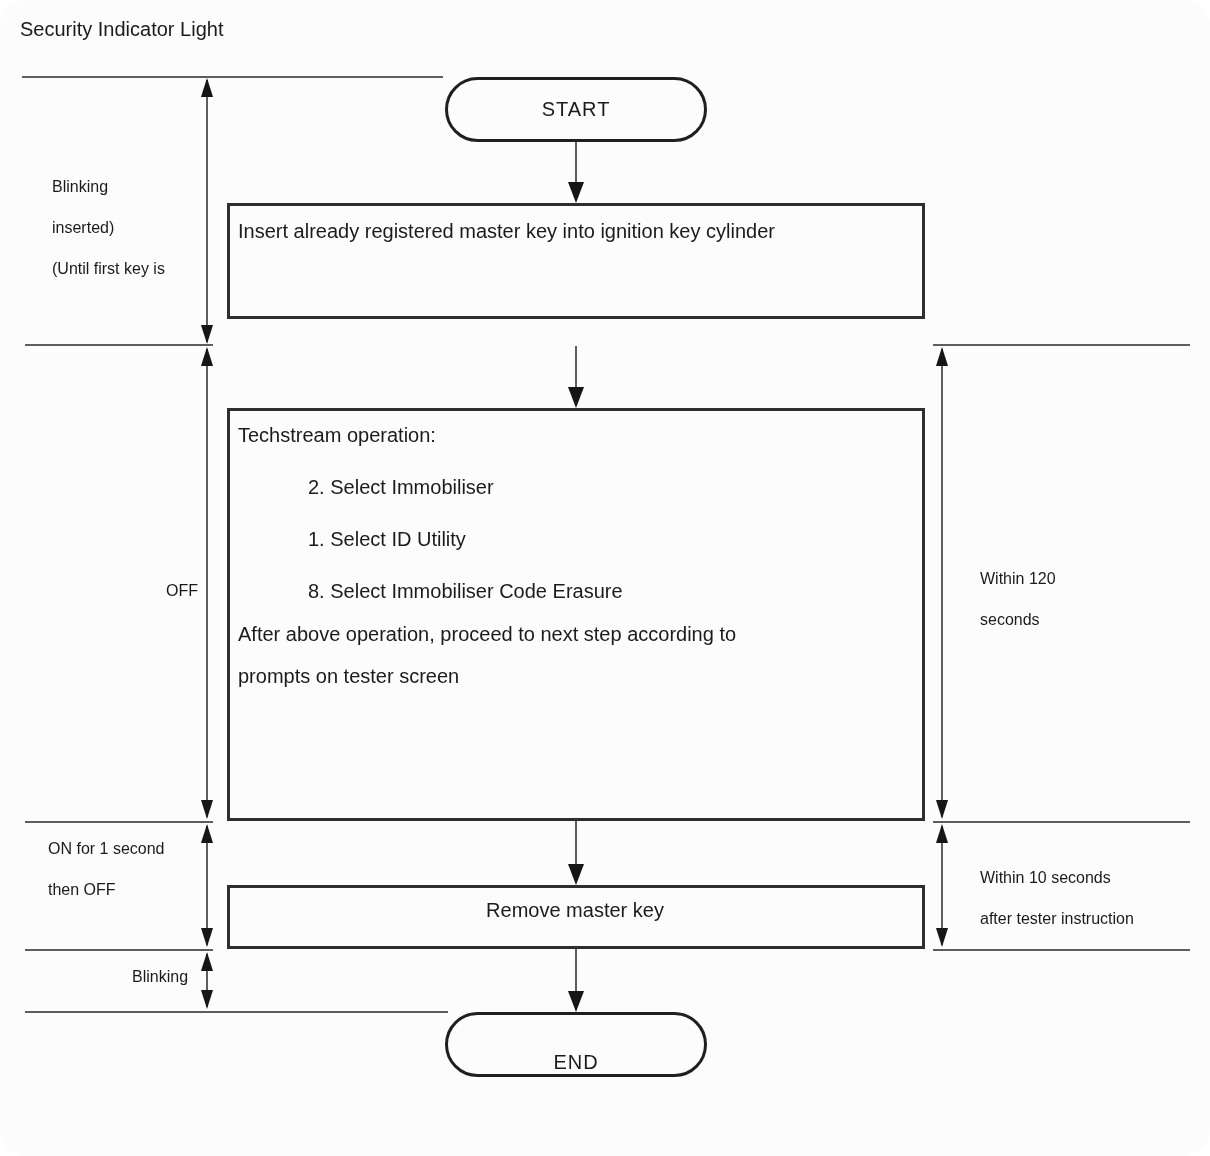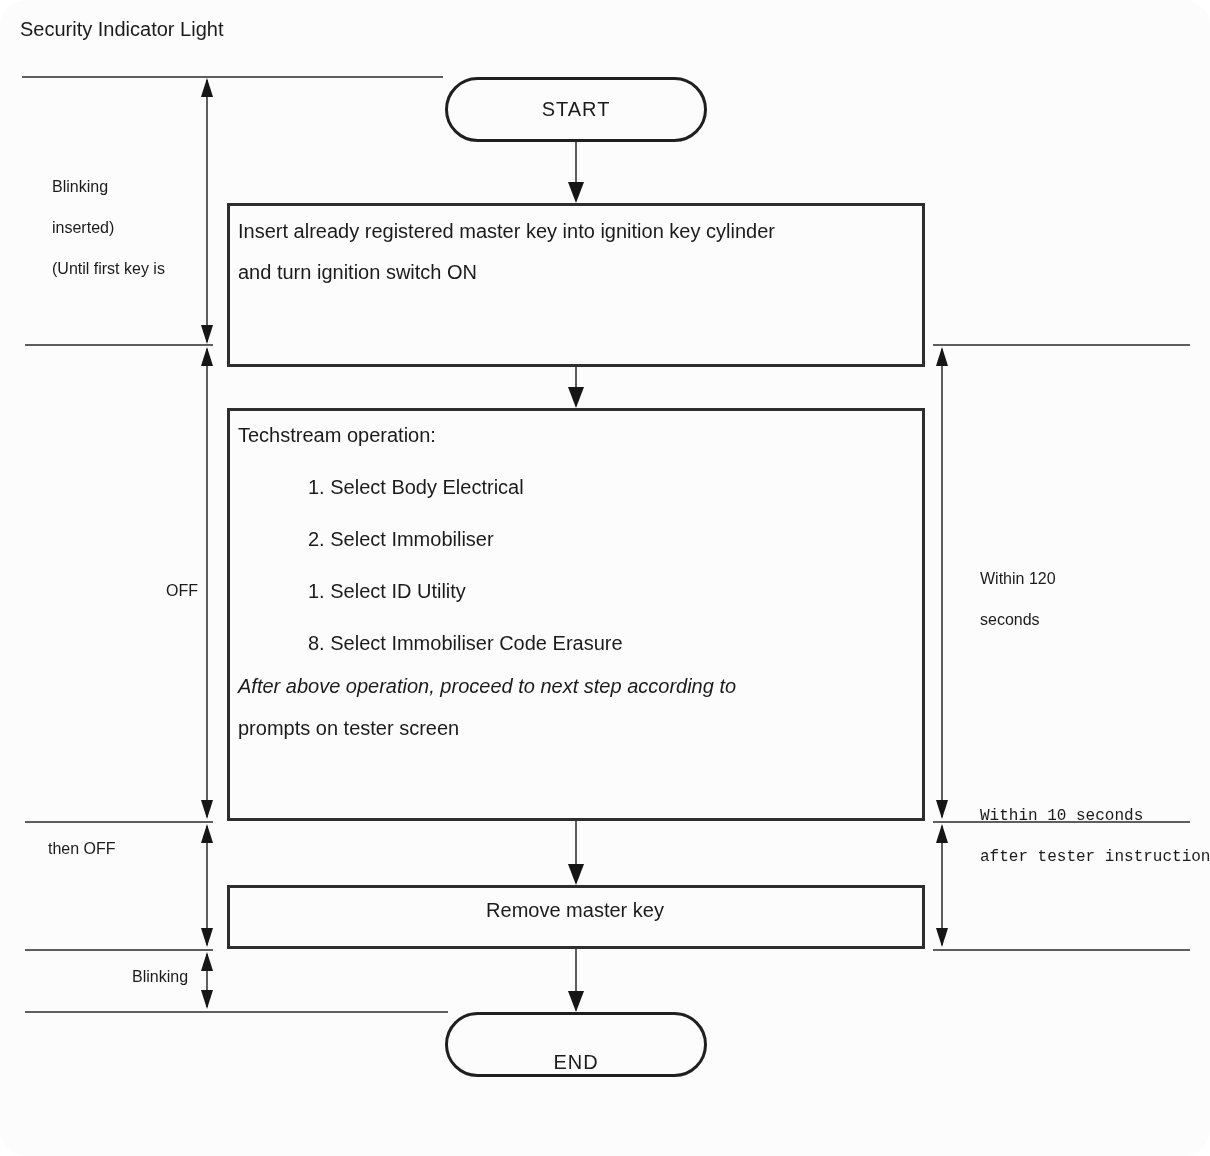--- a/index.html
+++ b/index.html
@@ -73,40 +73,40 @@
     background: var(--background);
     display: flex; align-items: center; justify-content: center;
     font-size: 20px; letter-spacing: 1px;
   }
   .node-box {
     position: absolute;
     border: 3px solid var(--box-border);
     background: var(--background);
     font-size: 20px;
   }
-  .box1 { left: 227px; top: 203px; width: 698px; height: 164px; padding: 5px 10px 0 8px; }
+  .box1 { left: 227px; top: 203px; width: 698px; height: 116px; padding: 5px 10px 0 8px; }
   .box1 .ln { line-height: 41px; }
   .box2 { left: 227px; top: 408px; width: 698px; height: 413px; padding: 9px 10px 0 8px; }
   .box2 .heading { line-height: 30px; }
   .box2 .item { margin: 22px 0 0 70px; line-height: 30px; }
   .box2 .footer { line-height: 42px; }
-  .box2 .footer.first { margin-top: 7px; font-style: italic; }
+  .box2 .footer.first { margin-top: 7px; }
   .box3 { left: 227px; top: 885px; width: 698px; height: 64px; padding: 7px 10px 0 8px; text-align: center; }
   .box3 .ln { line-height: 30px; }
   
   .tl-label { position: absolute; font-size: 16px; margin-left: 24px; }
   .tl-label .ln { line-height: 41px; white-space: nowrap; }
   .label-blink-1 { left: 28px; top: 166px; }
   .label-off { left: 142px; top: 576px; }
   .label-off .ln { line-height: 30px; }
   .label-on1sec { left: 24px; top: 828px; }
   .label-blink-2 { left: 108px; top: 960px; }
   .label-blink-2 .ln { line-height: 34px; }
   .label-w120 { left: 956px; top: 558px; }
-  .label-w10 { left: 956px; top: 796px; font-family: Liberation Mono, monospace; }
+  .label-w10 { left: 956px; top: 857px; }
 </style>
 </head>
 <body>
 
 <div class="canvas">
 
   <div class="title">Security Indicator Light</div>
 
   <div class="hline" style="left:22px; top:76px; width:421px;"></div>
   <div class="hline" style="left:25px; top:344px; width:188px;"></div>
@@ -165,26 +165,24 @@
     <div class="stem"></div>
     <div class="head-down"></div>
   </div>
 
   <div class="oval" style="left:445px; top:77px;">
     <span>START</span>
   </div>
 
   <div class="node-box box1">
     <div class="ln">Insert already registered master key into ignition key cylinder</div>
-    <div class="ln">and turn ignition switch ON</div>
   </div>
 
   <div class="node-box box2">
     <div class="heading">Techstream operation:</div>
-    <div class="item">1. Select Body Electrical</div>
     <div class="item">2. Select Immobiliser</div>
     <div class="item">1. Select ID Utility</div>
     <div class="item">8. Select Immobiliser Code Erasure</div>
     <div class="footer first">After above operation, proceed to next step according to</div>
     <div class="footer">prompts on tester screen</div>
   </div>
 
   <div class="node-box box3">
     <div class="ln">Remove master key</div>
   </div>
@@ -195,20 +193,21 @@
 
   <div class="tl-label label-blink-1">
     <div class="ln">Blinking</div>
     <div class="ln">inserted)</div>
     <div class="ln">(Until first key is</div>
   </div>
   <div class="tl-label label-off">
     <div class="ln">OFF</div>
   </div>
   <div class="tl-label label-on1sec">
+    <div class="ln">ON for 1 second</div>
     <div class="ln">then OFF</div>
   </div>
   <div class="tl-label label-blink-2">
     <div class="ln">Blinking</div>
   </div>
 
   <div class="tl-label label-w120">
     <div class="ln">Within 120</div>
     <div class="ln">seconds</div>
   </div>

